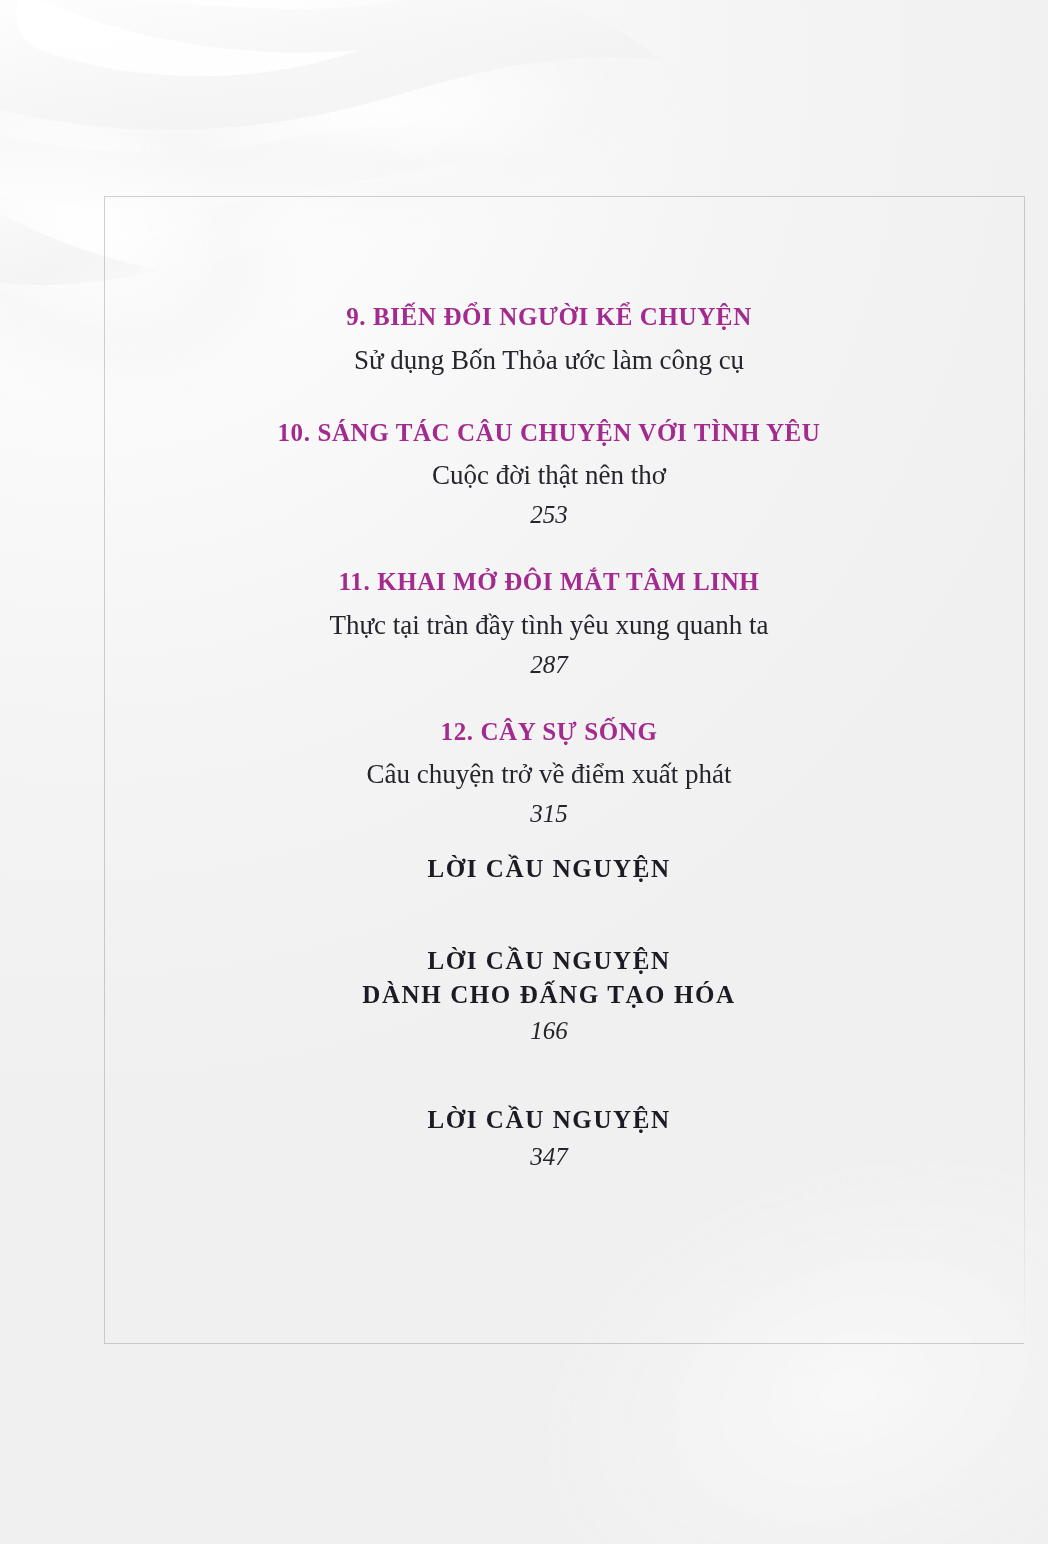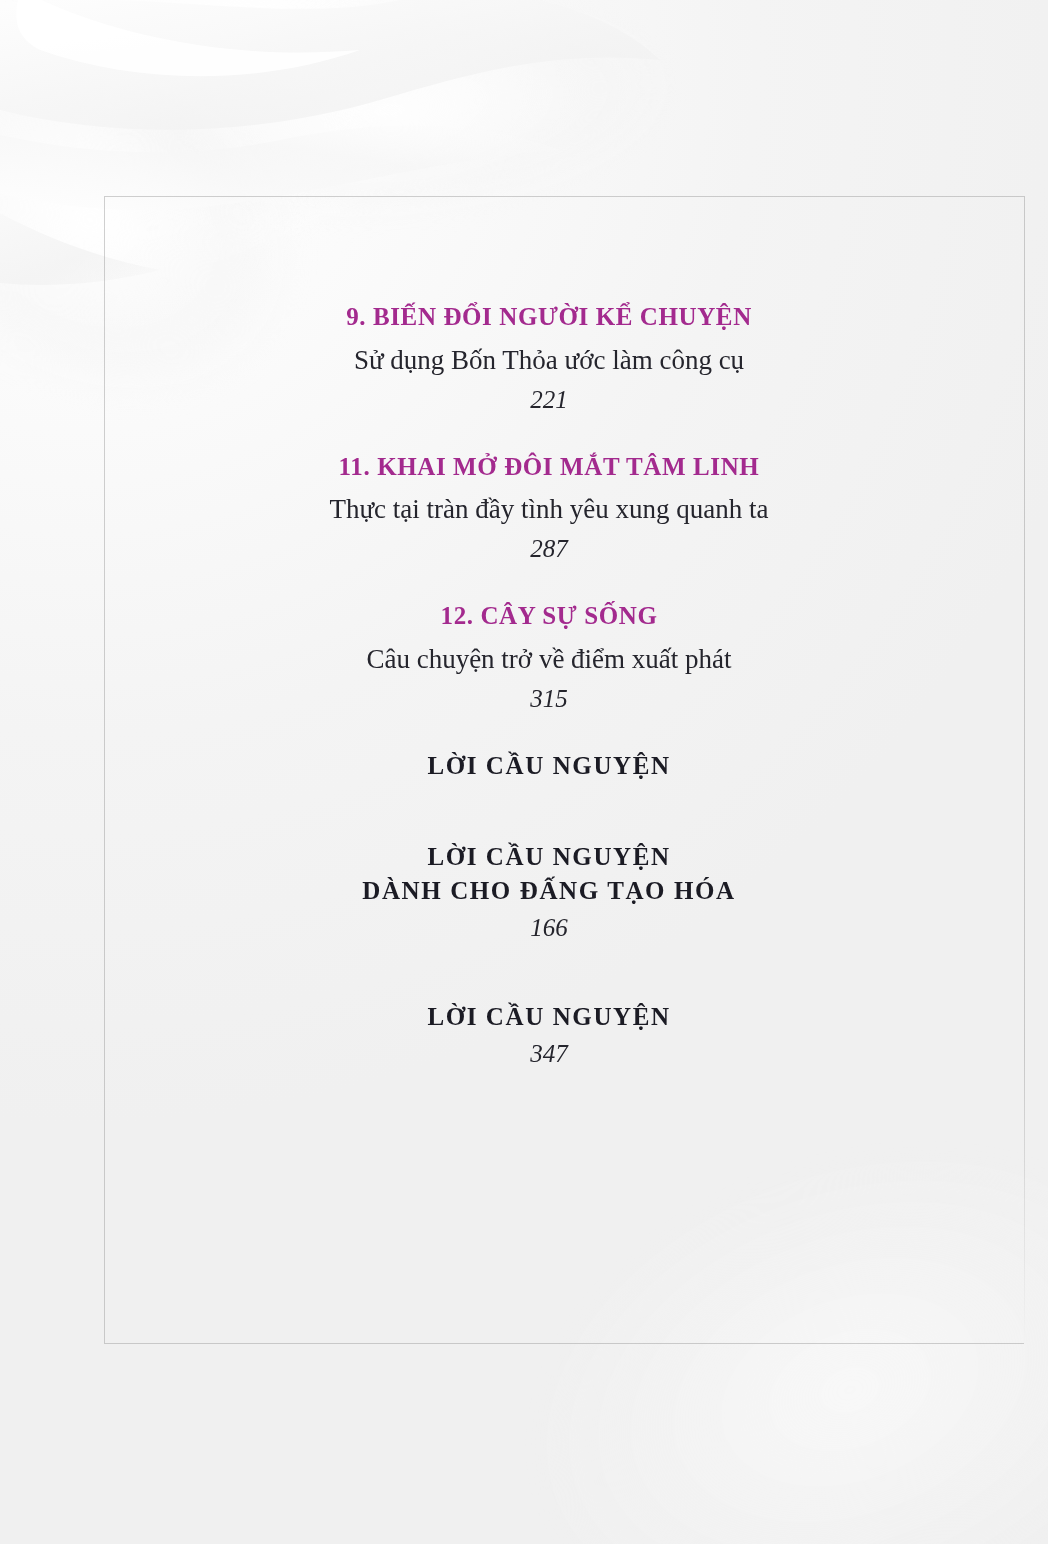--- a/index.html
+++ b/index.html
@@ -120,21 +120,21 @@
     line-height: 1.4;
     margin-top: 8px;
   }
   .entry-page {
     font-family: "Liberation Serif", serif;
     font-style: italic;
     font-size: 25px;
     color: #25252d;
     margin-top: 6px;
   }
-  .gap-lg { margin-bottom: 36px; }
+  .gap-lg { margin-bottom: 24px; }
   .gap-xl { margin-bottom: 58px; }
 </style>
 </head>
 <body>
 
 <div class="page-bg">
   <div class="veil veil-a"></div>
   <div class="veil veil-b"></div>
   <div class="veil veil-c"></div>
   <div class="veil veil-d"></div>
@@ -160,23 +160,27 @@
   </svg>
 </div>
 
 <div class="frame"></div>
 
 <div class="toc">
 
   <div class="entry">
     <div class="entry-title">9. BIẾN ĐỔI NGƯỜI KỂ CHUYỆN</div>
     <div class="entry-sub">Sử dụng Bốn Thỏa ước làm công cụ</div>
-    <div class="entry-page">221</div>
-  </div>
-
+  </div>
+
+  <div class="entry">
+    <div class="entry-title">10. SÁNG TÁC CÂU CHUYỆN VỚI TÌNH YÊU</div>
+    <div class="entry-sub">Cuộc đời thật nên thơ</div>
+    <div class="entry-page">253</div>
+  </div>
 
   <div class="entry">
     <div class="entry-title">11. KHAI MỞ ĐÔI MẮT TÂM LINH</div>
     <div class="entry-sub">Thực tại tràn đầy tình yêu xung quanh ta</div>
     <div class="entry-page">287</div>
   </div>
 
   <div class="entry gap-lg">
     <div class="entry-title">12. CÂY SỰ SỐNG</div>
     <div class="entry-sub">Câu chuyện trở về điểm xuất phát</div>

